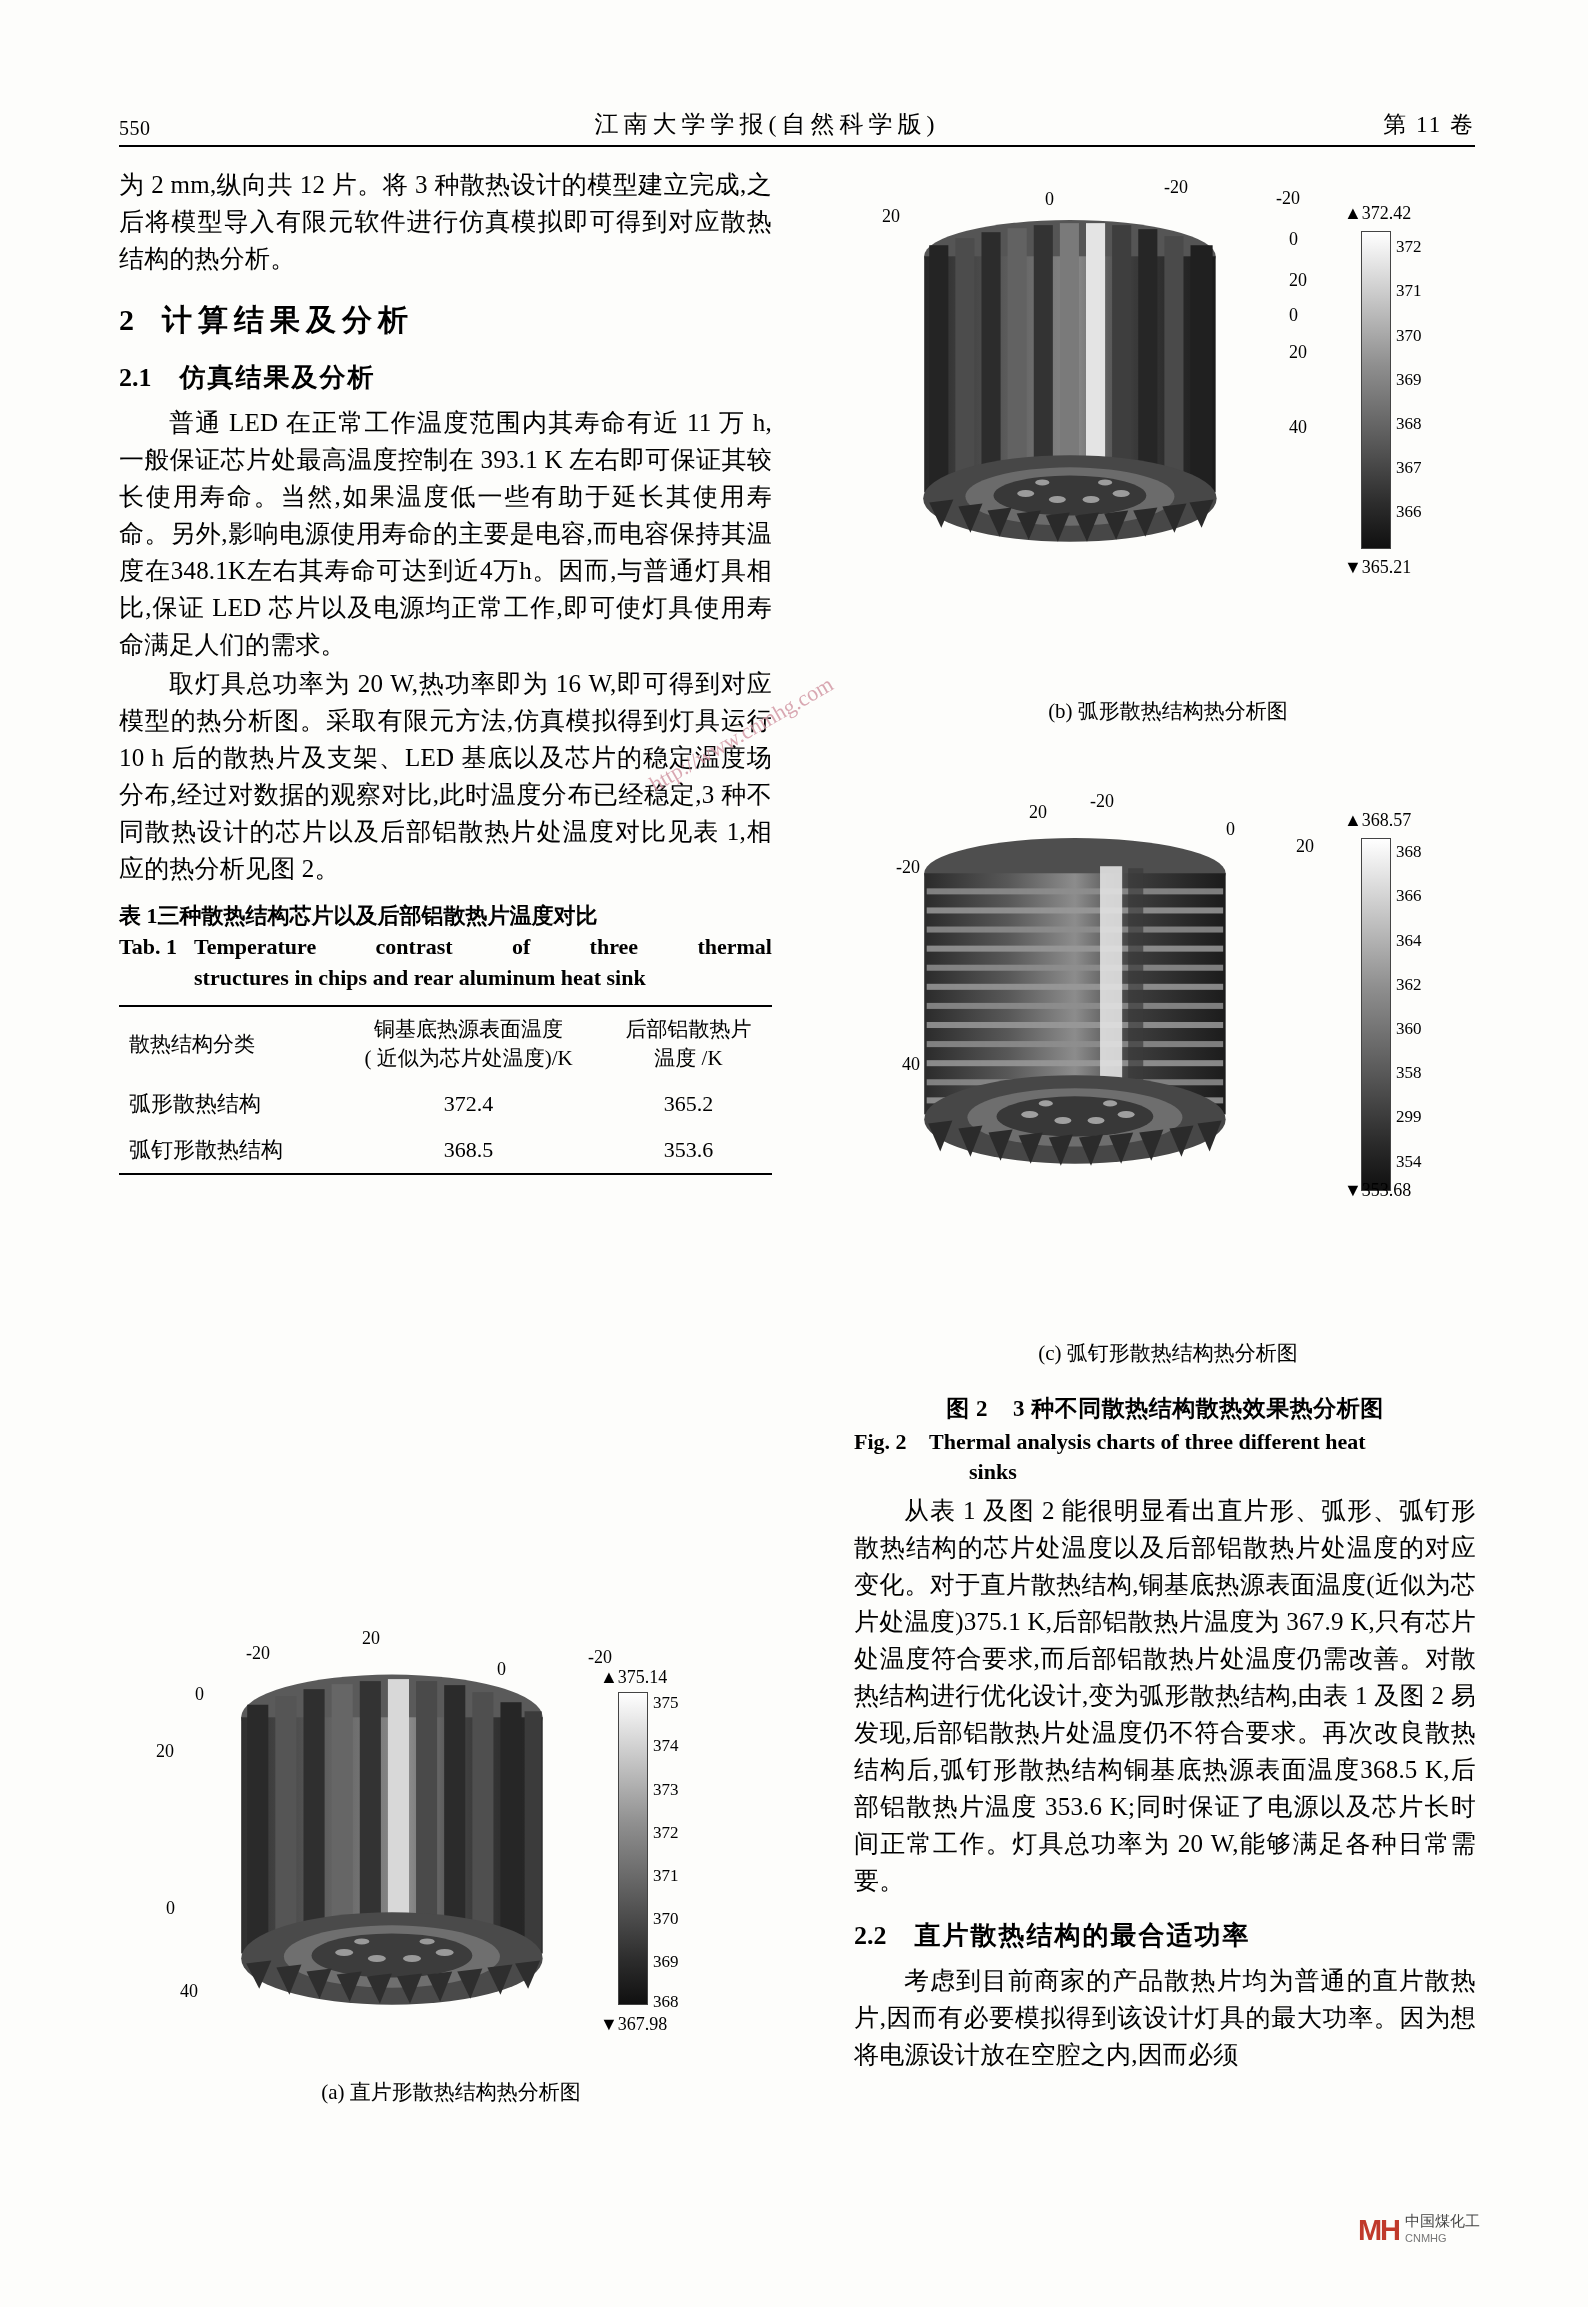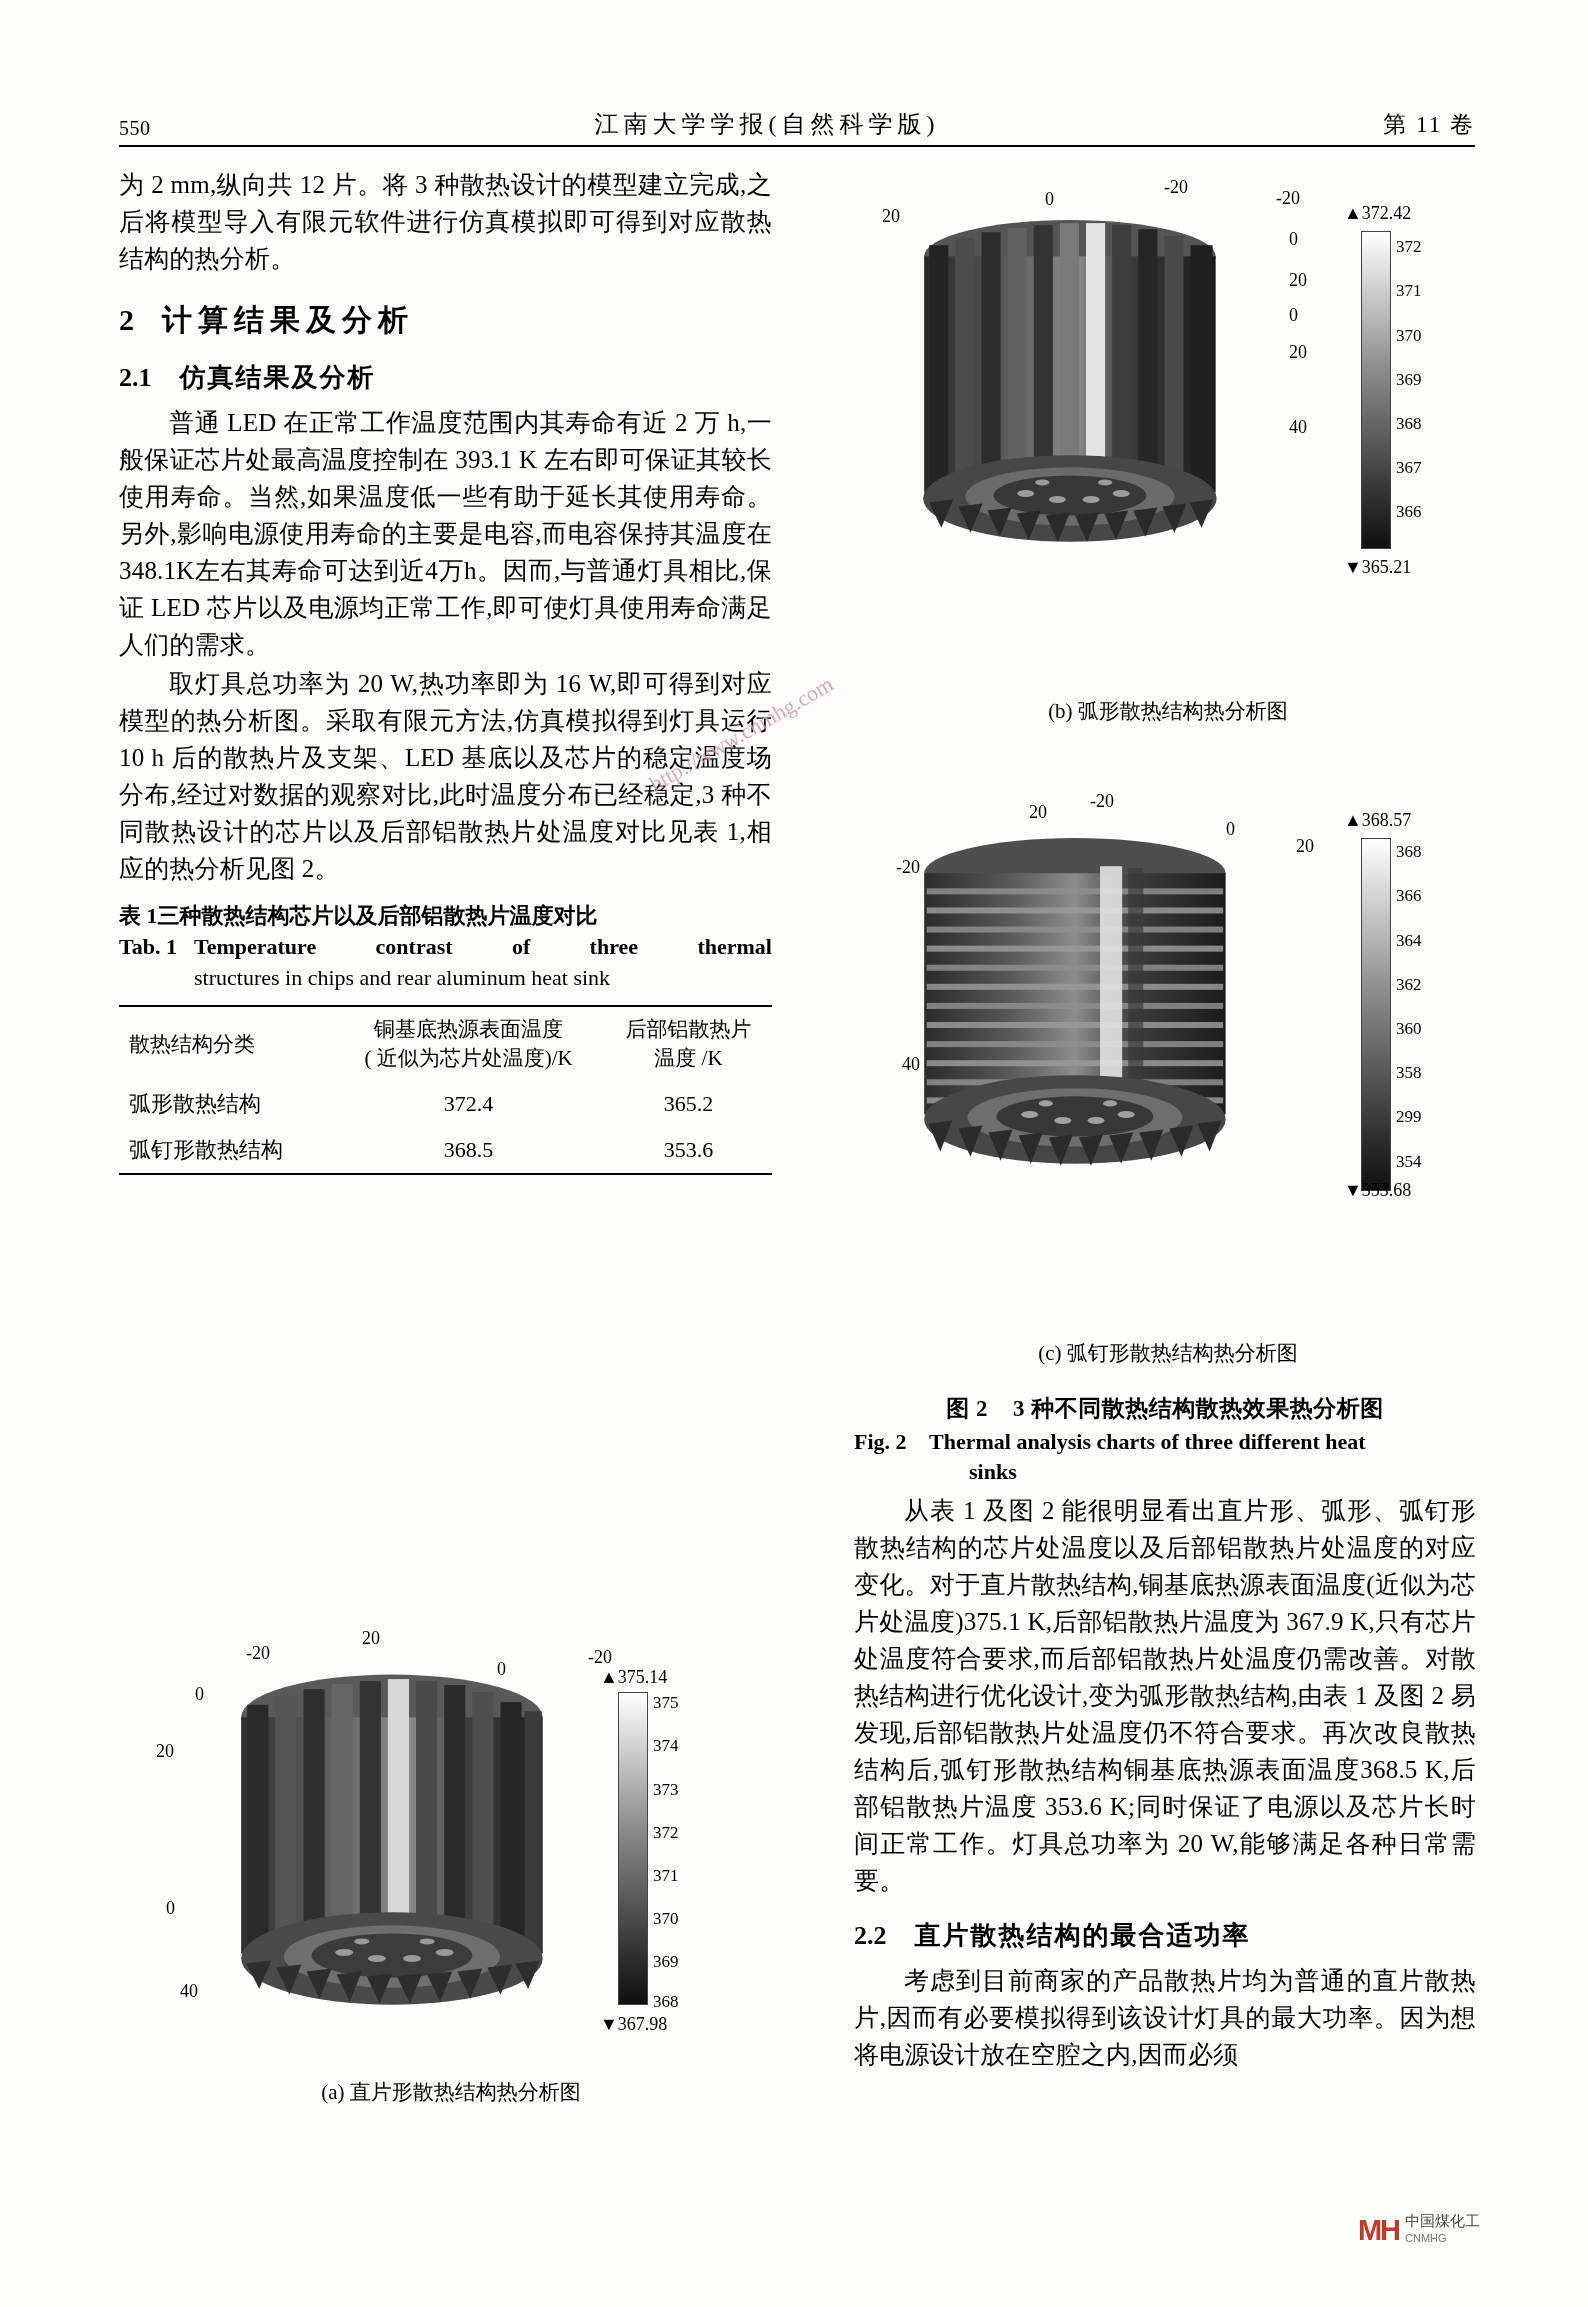--- a/index.html
+++ b/index.html
@@ -85,21 +85,21 @@
     line-height:31px;
     font-weight:bold;
     display:flex;
   }
   .tbl-caption-en .lbl { width:75px; flex:none; }
   .tbl-caption-en .txt {
     flex:1;
     display:flex;
     justify-content:space-between;
   }
-  .tbl-caption-en2 { margin-left:75px; font-size:22px; font-weight:normal; line-height:31px;}
+  .tbl-caption-en2 { margin-left:75px; font-size:22px; font-weight:bold; line-height:31px;}
   table.data {
     margin-top:12px;
     border-collapse:collapse;
     width:653px;
     font-size:22px;
   }
   table.data th, table.data td {
     text-align:center;
     padding:8px 2px;
     font-weight:normal;
@@ -203,21 +203,21 @@
     <p class="body">为 2 mm,纵向共 12 片。将 3 种散热设计的模型建立完成,之后将模型导入有限元软件进行仿真模拟即可得到对应散热结构的热分析。</p>
 
     <h2 class="sec">
       <span class="num">2</span><span>计算结果及分析</span>
     </h2>
 
     <h3 class="subsec">
       <span class="num">2.1</span><span>仿真结果及分析</span>
     </h3>
 
-    <p class="body indent">普通 LED 在正常工作温度范围内其寿命有近 2 万 h,一般保证芯片处最高温度控制在 393.1 K 左右即可保证其较长使用寿命。当然,如果温度低一些有助于延长其使用寿命。另外,影响电源使用寿命的主要是电容,而电容保持其温度在348.1K左右其寿命可达到近4万h。因而,与普通灯具相比,保证 LED 芯片以及电源均正常工作,即可使灯具使用寿命满足人们的需求。</p>
+    <p class="body indent">普通 LED 在正常工作温度范围内其寿命有近 11 万 h,一般保证芯片处最高温度控制在 393.1 K 左右即可保证其较长使用寿命。当然,如果温度低一些有助于延长其使用寿命。另外,影响电源使用寿命的主要是电容,而电容保持其温度在348.1K左右其寿命可达到近4万h。因而,与普通灯具相比,保证 LED 芯片以及电源均正常工作,即可使灯具使用寿命满足人们的需求。</p>
     <p class="body indent">取灯具总功率为 20 W,热功率即为 16 W,即可得到对应模型的热分析图。采取有限元方法,仿真模拟得到灯具运行 10 h 后的散热片及支架、LED 基底以及芯片的稳定温度场分布,经过对数据的观察对比,此时温度分布已经稳定,3 种不同散热设计的芯片以及后部铝散热片处温度对比见表 1,相应的热分析见图 2。</p>
 
     <div class="tbl-caption">
       <span class="cn-label">表 1</span><span>三种散热结构芯片以及后部铝散热片温度对比</span>
     </div>
     <div class="tbl-caption-en">
       <span class="lbl">Tab. 1</span>
       <span class="txt">
         <span>Temperature</span>
         <span>contrast</span>

